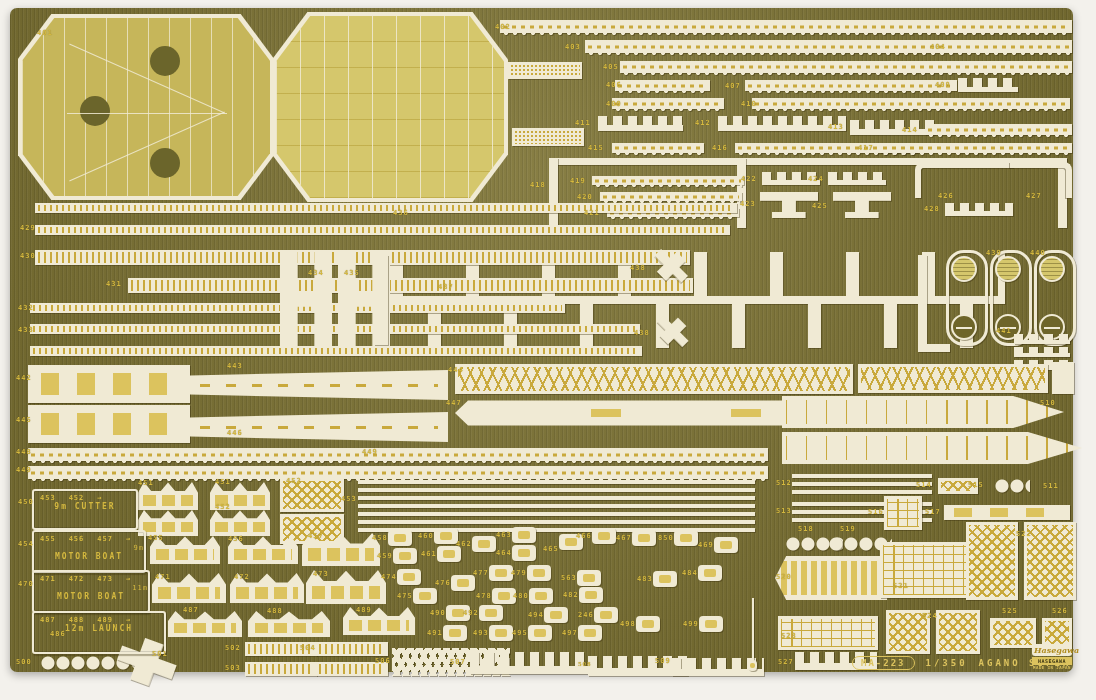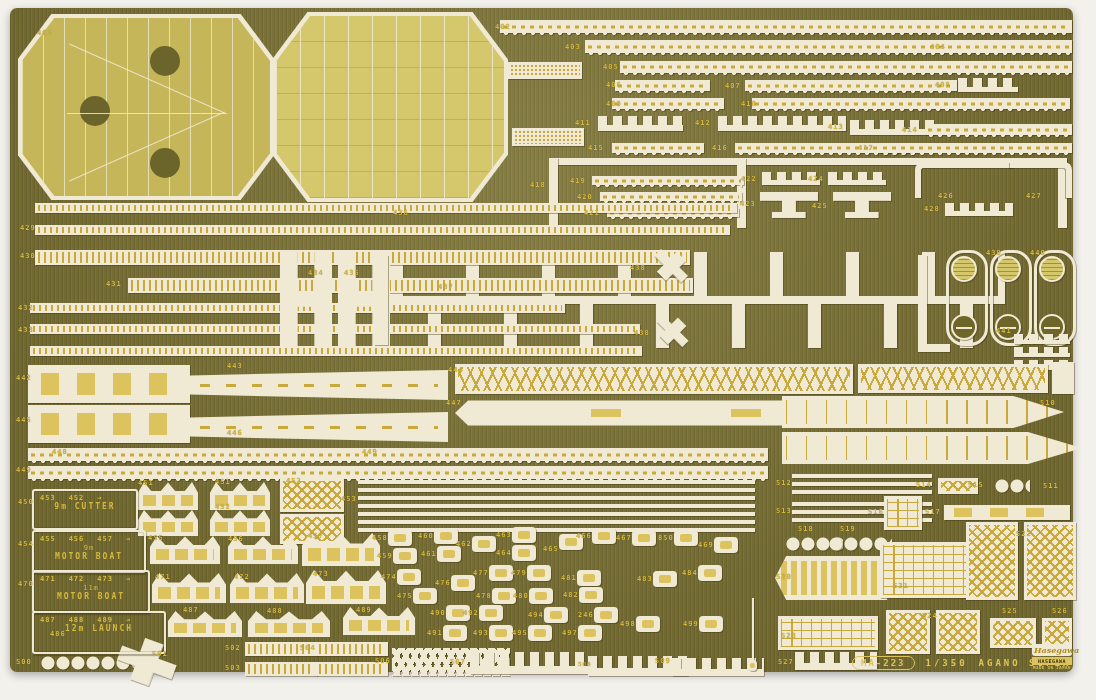--- a/index.html
+++ b/index.html
@@ -112,21 +112,21 @@
      background-image:repeating-linear-gradient(0deg,rgba(110,100,40,.55) 0 1.5px,transparent 1.5px 4px);}
   .ring .rc2{position:absolute;left:2px;bottom:3px;width:22px;height:22px;border-radius:50%;
      background:var(--brassDark);border:2px solid var(--cream);}
   .ring .rc2::after{content:"";position:absolute;left:3px;right:3px;top:50%;height:2px;background:var(--cream);}
   
   .bbox{position:absolute;border:2px solid var(--cream);border-radius:3px;z-index:3;
      box-shadow:inset 0 0 0 1px rgba(0,0,0,.12), 1px 1.4px 1px rgba(55,46,10,.35);}
   .bnums{display:flex;gap:13px;padding:3px 5px 0 6px;font-size:7px;font-weight:700;
      color:var(--label);letter-spacing:1px;}
   .bname{text-align:center;font-size:8px;font-weight:700;color:var(--label);letter-spacing:2px;line-height:9px;}
-  .bsize{text-align:center;font-size:7px;font-weight:400;color:var(--label);letter-spacing:1px;line-height:8px;margin-top:1px;}
+  .bsize{text-align:right;font-size:7px;font-weight:400;color:var(--label);letter-spacing:1px;line-height:8px;margin-top:1px;}
   .footer{position:absolute;left:852px;top:656px;display:flex;gap:11px;align-items:center;z-index:6;
      color:var(--goldLight);font-size:9px;font-weight:700;letter-spacing:3px;}
   .code-oval{border:1px solid var(--goldLight);border-radius:9px;padding:1px 8px;letter-spacing:2px;}
   .logo{position:absolute;left:1032px;top:644px;width:40px;text-align:center;z-index:6;}
   .logo-script{background:var(--cream);color:#b08c20;border-radius:3px;
      font-family:"DejaVu Serif",serif;font-style:italic;font-weight:700;font-size:8px;padding:1px 2px;}
   .logo-plate{background:var(--goldLight);color:#3a3412;font-size:5px;font-weight:700;
      letter-spacing:.5px;margin-top:1px;padding:1px 0;}
   .logo-origin{color:var(--goldLight);font-size:4px;font-weight:700;letter-spacing:.5px;}
 </style>
@@ -328,21 +328,21 @@
     <span class="plabel" style="left: 634px; top: 333px;">438</span>
     <span class="plabel" style="left: 986px; top: 253px;">439</span>
     <span class="plabel" style="left: 1030px; top: 253px;">440</span>
     <span class="plabel" style="left: 996px; top: 331px;">441</span>
     <span class="plabel" style="left: 16px; top: 378px;">442</span>
     <span class="plabel" style="left: 227px; top: 366px;">443</span>
     <span class="plabel" style="left: 448px; top: 370px;">444</span>
     <span class="plabel" style="left: 16px; top: 420px;">445</span>
     <span class="plabel" style="left: 227px; top: 433px;">446</span>
     <span class="plabel" style="left: 446px; top: 403px;">447</span>
-    <span class="plabel" style="left: 16px; top: 452px; margin-left: 36px;">448</span>
+    <span class="plabel" style="left: 16px; top: 452px;">448</span>
     <span class="plabel" style="left: 16px; top: 470px;">449</span>
     <span class="plabel" style="left: 362px; top: 452px;">449</span>
     <span class="plabel" style="left: 18px; top: 502px;">450</span>
     <span class="plabel" style="left: 138px; top: 483px;">451</span>
     <span class="plabel" style="left: 215px; top: 482px;">451</span>
     <span class="plabel" style="left: 286px; top: 481px;">452</span>
     <span class="plabel" style="left: 215px; top: 507px;">452</span>
     <span class="plabel" style="left: 341px; top: 499px;">453</span>
     <span class="plabel" style="left: 18px; top: 544px;">454</span>
     <span class="plabel" style="left: 148px; top: 538px;">455</span>
@@ -383,21 +383,21 @@
     <span class="plabel" style="left: 435px; top: 583px;">476</span>
     <div class="shape blob" style="left: 451px; top: 575px; width: 24px; height: 16px;"></div>
     <span class="plabel" style="left: 473px; top: 573px;">477</span>
     <div class="shape blob" style="left: 489px; top: 565px; width: 24px; height: 16px;"></div>
     <span class="plabel" style="left: 476px; top: 596px;">478</span>
     <div class="shape blob" style="left: 492px; top: 588px; width: 24px; height: 16px;"></div>
     <span class="plabel" style="left: 511px; top: 573px;">479</span>
     <div class="shape blob" style="left: 527px; top: 565px; width: 24px; height: 16px;"></div>
     <span class="plabel" style="left: 513px; top: 596px;">480</span>
     <div class="shape blob" style="left: 529px; top: 588px; width: 24px; height: 16px;"></div>
-    <span class="plabel" style="left: 561px; top: 578px;">481</span>
+    <span class="plabel" style="left: 561px; top: 578px;">563</span>
     <div class="shape blob" style="left: 577px; top: 570px; width: 24px; height: 16px;"></div>
     <span class="plabel" style="left: 563px; top: 595px;">482</span>
     <div class="shape blob" style="left: 579px; top: 587px; width: 24px; height: 16px;"></div>
     <span class="plabel" style="left: 637px; top: 579px;">483</span>
     <div class="shape blob" style="left: 653px; top: 571px; width: 24px; height: 16px;"></div>
     <span class="plabel" style="left: 682px; top: 573px;">484</span>
     <div class="shape blob" style="left: 698px; top: 565px; width: 24px; height: 16px;"></div>
     <span class="plabel" style="left: 16px; top: 634px; margin-left: 34px;">486</span>
     <span class="plabel" style="left: 183px; top: 610px;">487</span>
     <span class="plabel" style="left: 267px; top: 611px;">488</span>

